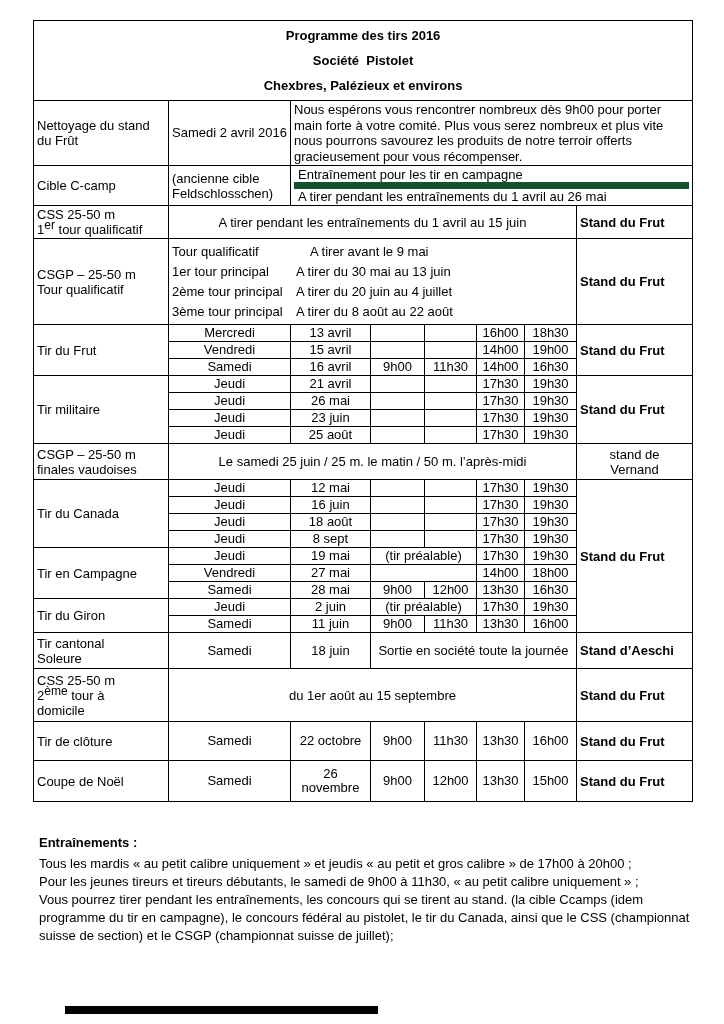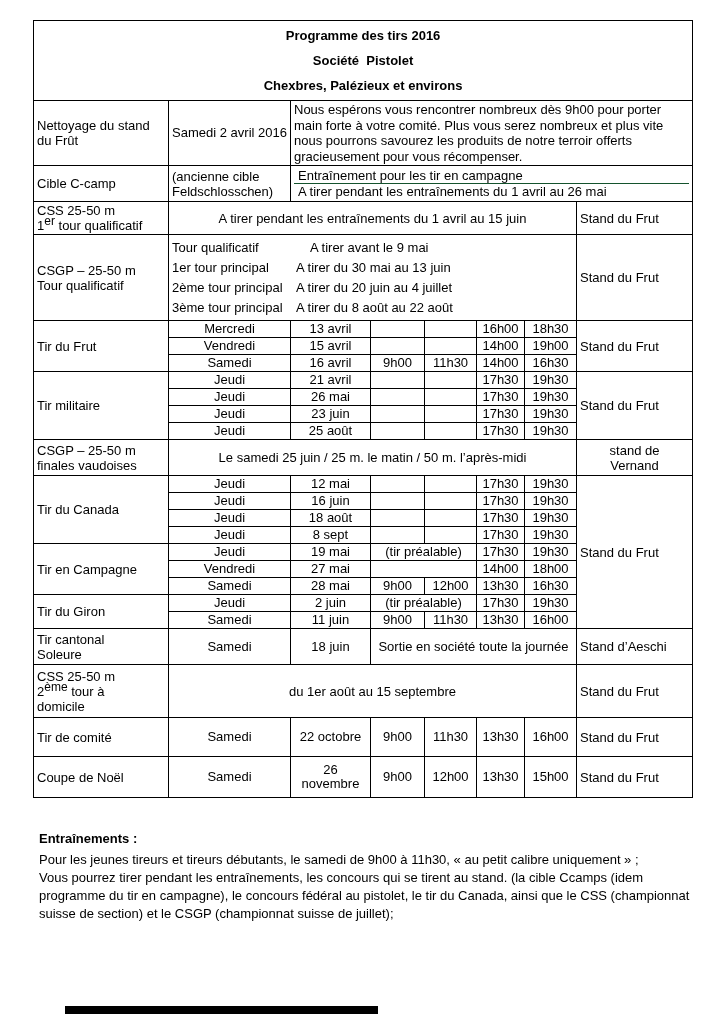--- a/index.html
+++ b/index.html
@@ -10,25 +10,25 @@
   table.main{border-collapse:collapse;table-layout:fixed;width:659px;}
   .main td{border:1px solid #000;font-size:13px;vertical-align:middle;
            padding:1px 3px;overflow:hidden;}
   .title-cell{text-align:center;font-weight:bold;font-size:20px;line-height:25px;padding:3px 0;}
   .pre{white-space:pre;}
   .label{font-weight:normal;text-align:left;padding-left:4px;line-height:15px;}
   .c{text-align:center;padding:0 2px;line-height:14px;}
   .center{text-align:center;}
   .top{vertical-align:top;}
   .bodytext{line-height:15.5px;padding:1px 5px;}
-  .stand{font-weight:normal;padding-left:5px;margin-left:11px;}
+  .stand{font-weight:bold;padding-left:5px;margin-left:11px;}
   .stand-c{font-weight:normal;text-align:center;line-height:15px;}
   .split{padding:0;}
   .split>div{height:50%;display:flex;align-items:center;padding:0 4px;box-sizing:border-box;}
-  .split .lower{border-top:1px solid #14532d;}
+  .split .lower{border-top:7px solid #14532d;}
   .csgp-cell{padding:2px 0 2px 4px;}
   .csgp-line{display:flex;line-height:20px;}
   .csgp-left{flex:0 0 124px;}
   .csgp-right.first{margin-left:14px;}
   sup{font-size:12px;line-height:0;}
   .footer{margin-top:17px;width:680px;font-size:13px;line-height:18px;padding-left:6px;}
   .footer .heading{font-weight:bold;margin-bottom:3px;margin-top:32px;}
   .fline{white-space:nowrap;}
   .fpara{max-width:656px;}
   .black-bar{position:absolute;left:65px;top:1006px;width:313px;height:8px;background:#000;}
@@ -274,21 +274,21 @@
       <td class="label">
         <div>CSS 25-50 m</div>
         <div><span>2</span><sup>ème</sup><span> tour à</span></div>
         <div>domicile</div>
       </td>
       <td colspan="6" class="center">du 1er août au 15 septembre</td>
       <td class="stand">Stand du Frut</td>
     </tr>
 
     <tr style="height:39px">
-      <td class="label">Tir de comité</td>
+      <td class="label">Tir de clôture</td>
       <td class="c">Samedi</td>
       <td class="c">22 octobre</td>
       <td class="c">9h00</td>
       <td class="c">11h30</td>
       <td class="c">13h30</td>
       <td class="c">16h00</td>
       <td class="stand">Stand du Frut</td>
     </tr>
 
     <tr style="height:41px">
@@ -299,18 +299,19 @@
       <td class="c">12h00</td>
       <td class="c">13h30</td>
       <td class="c">15h00</td>
       <td class="stand">Stand du Frut</td>
     </tr>
   </tbody>
     </table>
 
   <div class="footer">
     <div class="heading">Entraînements :</div>
+    <div class="fline">Tous les mardis « au petit calibre uniquement » et jeudis « au petit et gros calibre » de 17h00 à 20h00 ;</div>
     <div class="fline">Pour les jeunes tireurs et tireurs débutants, le samedi de 9h00 à 11h30, « au petit calibre uniquement » ;</div>
     <div class="fpara">Vous pourrez tirer pendant les entraînements, les concours qui se tirent au stand. (la cible Ccamps (idem programme du tir en campagne), le concours fédéral au pistolet, le tir du Canada, ainsi que le CSS (championnat suisse de section) et le CSGP (championnat suisse de juillet);</div>
   </div>
 
   <div class="black-bar"></div>
 </div>
 
 </body></html>

